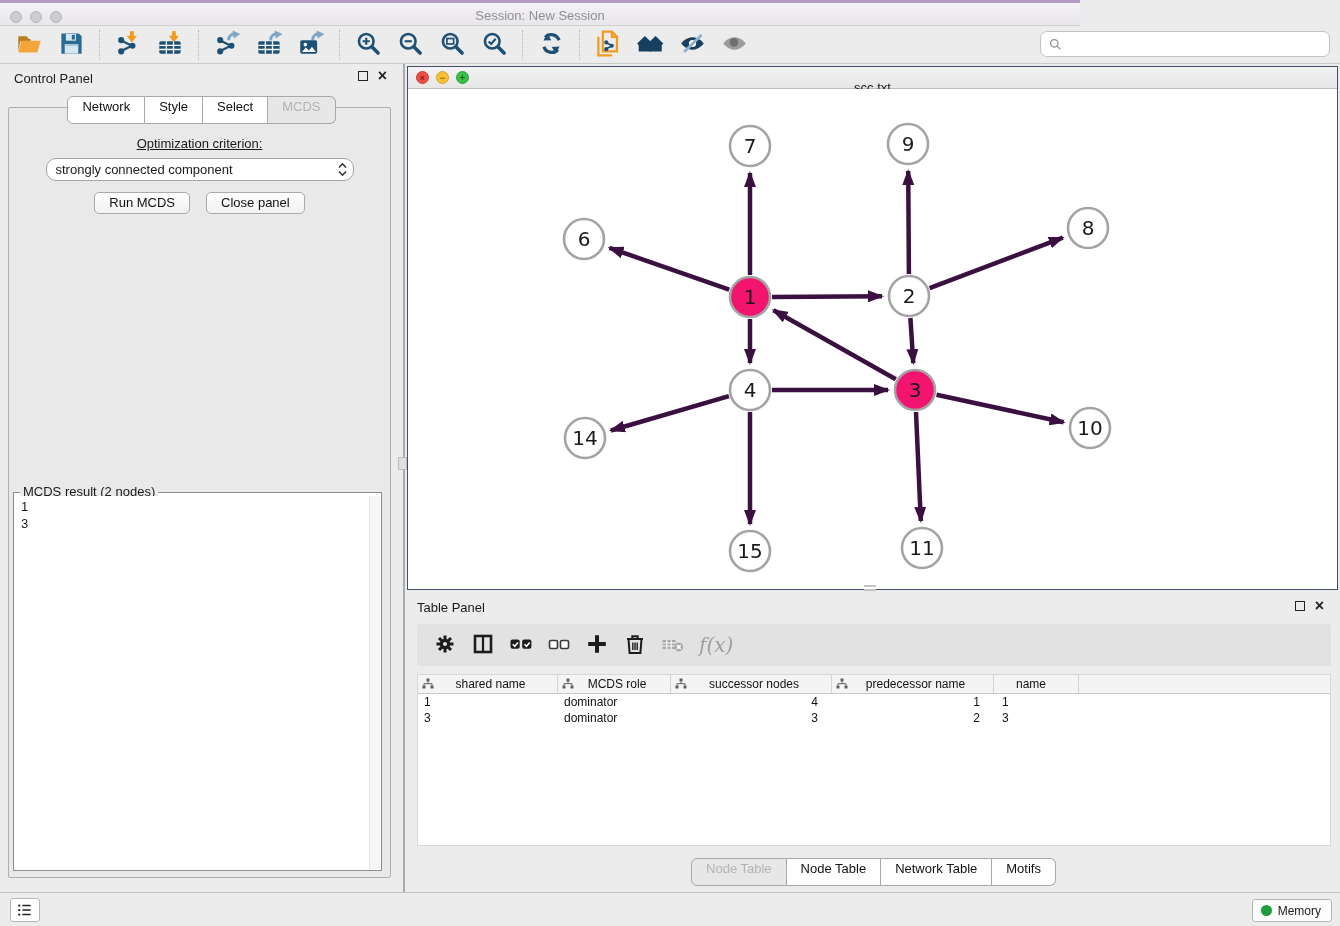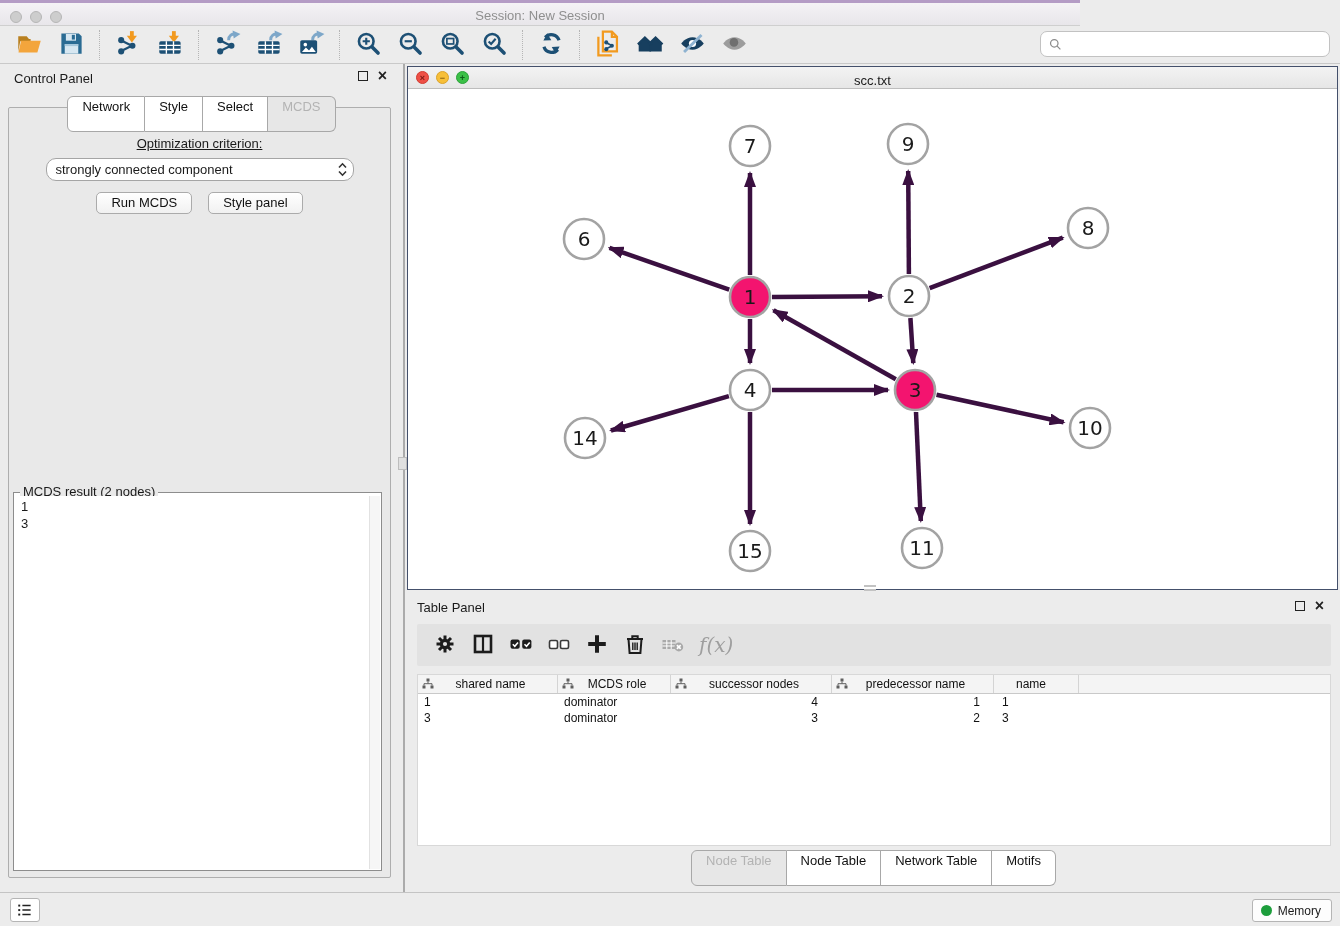--- a/index.html
+++ b/index.html
@@ -28,21 +28,21 @@
   .main { position:absolute; left:0; top:64px; width:1340px; height:828px; }
 
   
   .control-panel { position:absolute; left:0; top:0; width:405px; height:828px; background:#ececec; border-right:2px solid #ababab; }
   .cp-header { position:absolute; left:0; top:0; right:0; height:28px; }
   .cp-title { position:absolute; left:14px; top:7px; }
   .panel-btns { position:absolute; right:16px; top:6px; display:flex; gap:10px; align-items:center; }
   .float-box { width:10px; height:10px; border:1.6px solid #222; display:inline-block; }
   .close-x { font-weight:bold; font-size:16px; line-height:12px; color:#222; }
   .cp-tabs { position:absolute; left:0; right:0; top:32px; height:22px; display:flex; justify-content:center; z-index:3; }
-  .ui-tab { height:36px; padding:0 14px; line-height:20px; background:#fff; border:1px solid #a8a8a8; border-left-width:0; color:#111; }
+  .ui-tab { height:28px; padding:0 14px; line-height:20px; background:#fff; border:1px solid #a8a8a8; border-left-width:0; color:#111; }
   .ui-tab.first { border-left-width:1px; border-radius:6px 0 0 6px; }
   .ui-tab.last { border-radius:0 6px 6px 0; }
   .ui-tab.active { background:#e7e7e7; color:#b3b3b3; }
   .cp-content { position:absolute; left:8px; right:12px; top:43px; bottom:14px; background:#e9e9e9;
     border:1px solid #aeaeae; border-radius:2px; z-index:1; }
   .opt-label { margin-top:28px; text-align:center;text-decoration:underline; }
   .opt-select { margin:7px auto 0 auto; width:308px; height:23px; background:#fff; border:1px solid #a5a5a5;
     border-radius:10px; display:flex; align-items:center; padding:0 6px 0 9px; }
   .opt-select .val { flex:1; }
   .btn-row { margin-top:11px; display:flex; justify-content:center; gap:16px; }
@@ -58,21 +58,21 @@
 
   
   .network-window { position:absolute; left:407px; top:2px; width:931px; height:524px; background:#fff;
     border:1.5px solid #44506b; }
   .nw-titlebar { position:absolute; left:0; top:0; right:0; height:22px; background:linear-gradient(#f3f3f3,#e6e6e6); border-bottom:1px solid #bdbdbd; }
   .nw-lights { position:absolute; left:8px; top:4px; display:flex; gap:7px; }
   .nw-dot { width:13px; height:13px; border-radius:50%; font-size:9px; font-weight:bold; text-align:center; line-height:12px; }
   .nw-dot.red { background:#ee5046; border:1px solid #d23b31; color:#7c1712; }
   .nw-dot.yellow { background:#f7bf38; border:1px solid #dba32a; color:#8a6110; }
   .nw-dot.green { background:#3bc047; border:1px solid #2ba239; color:#0e5f1a; }
-  .nw-title { position:absolute; left:0; right:0; top:6px; text-align:center; color:#1a1a1a; }
+  .nw-title { position:absolute; left:0; right:0; top:13px; text-align:center; color:#1a1a1a; }
   .nw-canvas { position:absolute; left:0; top:22px; right:0; bottom:0; background:#fff; }
   .nw-grip { position:absolute; left:456px; bottom:-2px; width:12px; height:6px; border-top:2px solid #c2c2c2; border-bottom:2px solid #c2c2c2; }
 
   
   .table-panel { position:absolute; left:407px; top:530px; width:933px; height:298px; background:#ececec; }
   .tp-title { position:absolute; left:10px; top:6px; }
   .tp-toolbar { position:absolute; left:10px; right:9px; top:30px; height:42px; background:#e2e2e2; border-radius:2px;
     display:flex; align-items:center; padding-left:12px; }
   .tp-btn { width:32px; height:32px; display:inline-flex; align-items:center; justify-content:center; margin-right:6px; }
   .tp-btn svg { width:24px; height:24px; }
@@ -292,21 +292,21 @@
         <div class="opt-label">Optimization criterion:</div>
         <div class="opt-select">
           <span class="val">strongly connected component</span>
           <svg width="9" height="15" viewBox="0 0 9 15">
             <path d="M1 5.5L4.5 1.8 8 5.5" stroke="#333" fill="none" stroke-width="1.6"></path>
             <path d="M1 9.5L4.5 13.2 8 9.5" stroke="#333" fill="none" stroke-width="1.6"></path>
           </svg>
         </div>
         <div class="btn-row">
           <span class="push-btn">Run MCDS</span>
-          <span class="push-btn">Style panel</span>
+          <span class="push-btn">Close panel</span>
         </div>
         <div class="mcds-fieldset">
           <span class="mcds-legend">MCDS result (2 nodes)</span>
           <div class="result-area" id="result-area">
               <div class="result-line">1</div>
               <div class="result-line">3</div>
             </div>
           <div class="result-scroll"></div>
         </div>
       </div>

